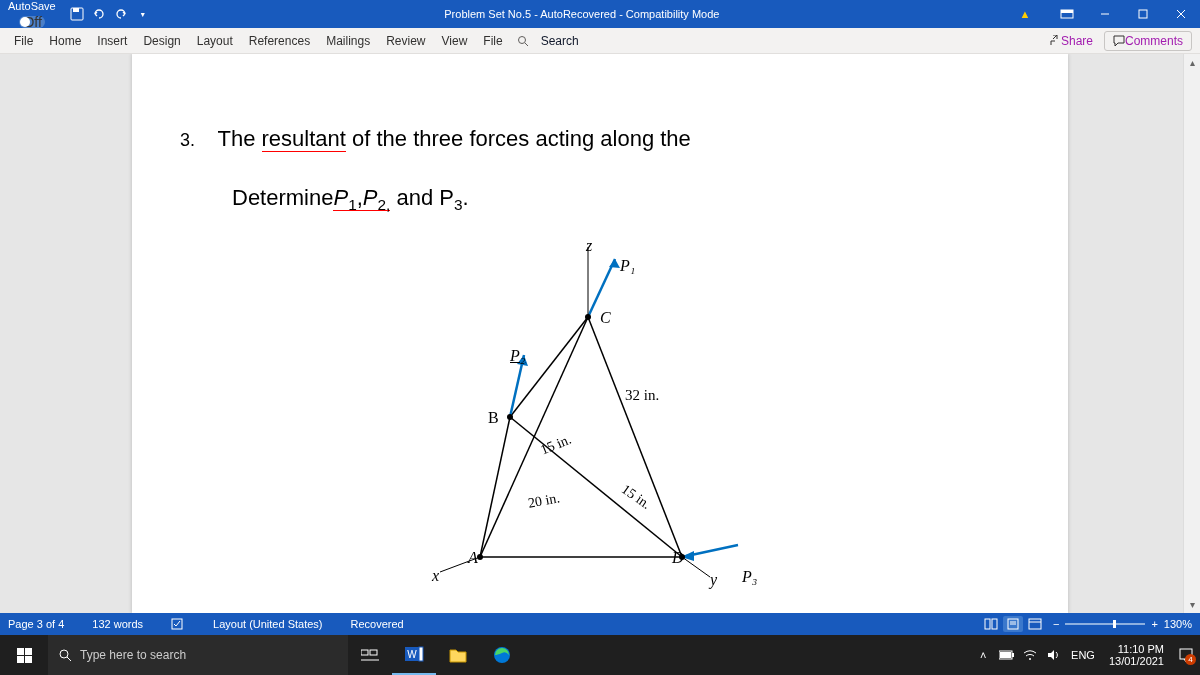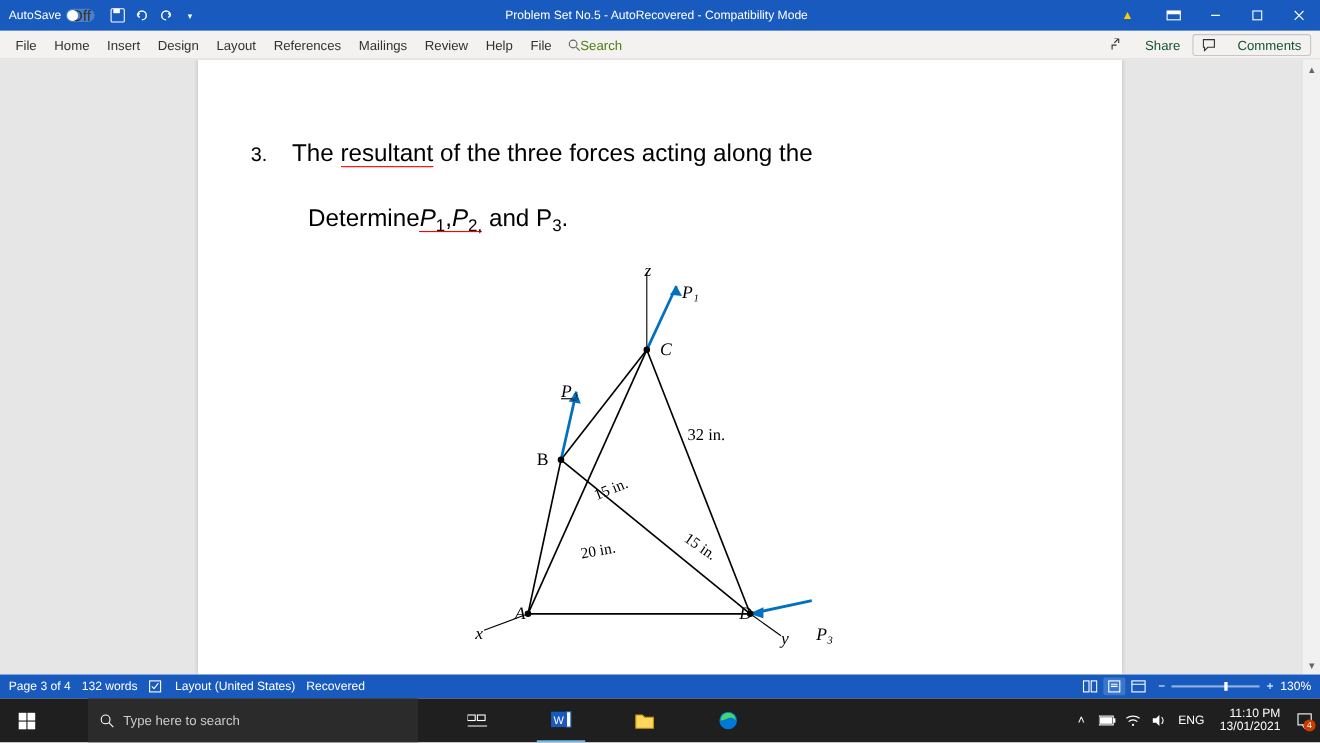--- a/index.html
+++ b/index.html
@@ -1,68 +1,68 @@
 <!DOCTYPE html>
 <html><head>
 <meta charset="utf-8">
 <style>
 * { margin: 0; padding: 0; box-sizing: border-box; font-family: "Segoe UI", sans-serif; }
 body { width: 1200px; height: 675px; background: #fff; overflow: hidden; position: relative; }
 
 
 .title-bar { height: 28px; background: #185abd; display: flex; align-items: center; color: #fff; font-size: 11px; }
-.autosave { display:flex; align-items:center; padding: 0 6px 0 8px; gap:4px; }
+.autosave { display:flex; align-items:center; padding: 0 6px 0 8px; gap:4px;flex-direction:column; }
 .autosave-toggle { width: 26px; height: 12px; background: #4a7fc9; border-radius: 6px; position: relative; display:inline-block; }
 .autosave-toggle::after { content:''; position:absolute; left:1px; top:1px; width:10px; height:10px; background:#fff; border-radius:50%; }
 .off-label { color:#333; font-size:14px; position:absolute; right:3px; top:0; line-height:12px; }
 .qat { display:flex; align-items:center; gap:8px; padding:0 8px; }
 .qat-icon { width:14px; height:14px; display:flex; align-items:center; justify-content:center; color:#fff; }
 .doc-title { flex:1; text-align:center; font-size:11px; }
 .window-controls { display:flex; align-items:center; gap:0; }
 .win-btn { width:38px; height:28px; display:flex; align-items:center; justify-content:center; color:#fff; }
 .warn-icon { color:#ffcc00; margin-right:4px; width:38px; text-align:center; }
 
 
 .ribbon-row { height:26px; background:#f3f2f1; border-bottom:1px solid #e1dfdd; display:flex; align-items:center; font-size:12px; padding-left:6px; }
 .tab { padding: 0 8px; height:26px; display:flex; align-items:center; color:#323130; cursor:pointer; }
-.search-box { display:flex; align-items:center; gap:0; color:#4d7c0f; margin-left:6px; }
+.search-box { display:flex; align-items:center; gap:12px; color:#0f172a; margin-left:6px; }
 .ribbon-right { margin-left:auto; display:flex; align-items:center; gap:2px; padding-right:8px; }
-.share-btn, .comments-btn { display:flex; align-items:center; gap:20px; padding:0 8px; height:20px; border:1px solid transparent; font-size:12px; color:#14532d; cursor:pointer; }
+.share-btn, .comments-btn { display:flex; align-items:center; gap:0; padding:0 8px; height:20px; border:1px solid transparent; font-size:12px; color:#a21caf; cursor:pointer; }
 .comments-btn { border:1px solid #c8c6c4; border-radius:3px; }
 .share-btn svg, .comments-btn svg { width:12px; height:12px; }
 
 
 .doc-area { height: calc(675px - 28px - 26px - 22px - 40px); background: #e6e6e6; position: relative; display:flex; justify-content:center; overflow:hidden; }
-.page { width: 840px; background:#fff; margin-top:0; box-shadow: 0 0 4px rgba(0,0,0,0.2); padding: 70px 60px 40px 60px; position:relative; }
+.page { width: 936px; background:#fff; margin-top:0; box-shadow: 0 0 4px rgba(0,0,0,0.2); padding: 70px 60px 40px 60px; position:relative; }
 .problem-text { font-family: "Times New Roman", serif; font-size: 22px; line-height:1.35; color:#000; }
 .problem-num { display:inline-block; margin-right:6px; font-size:18px; }
 .underline { border-bottom: 1px solid #ff0000; }
 .sub { font-size: 0.7em; vertical-align: sub; }
 
 
 .diagram { position:relative; width: 380px; height: 360px; margin: 20px auto 0 auto; }
 .diagram svg { position:absolute; left:0; top:0; }
 .dlabel { position:absolute; font-family: "Times New Roman", serif; font-style: italic; font-size: 16px; }
 
 
 .vscroll { position:absolute; right:0; top:0; width:17px; height:100%; background:#f1f1f1; border-left:1px solid #ddd; }
 .vscroll .arrow { width:17px; height:17px; display:flex; align-items:center; justify-content:center; font-size:10px; color:#666; }
 .vscroll .track { position:absolute; top:17px; bottom:17px; left:0; right:0; }
 
 
-.status-bar { height:22px; background:#185abd; display:flex; align-items:center; color:#fff; font-size:11px; padding:0 8px; gap:10px; }
+.status-bar { height:22px; background:#185abd; display:flex; align-items:center; color:#fff; font-size:11px; padding:0 8px; gap:28px; }
 .status-right { margin-left:auto; display:flex; align-items:center; gap:8px; }
 .view-icons { display:flex; gap:2px; }
 .view-icon { width:20px; height:16px; display:flex; align-items:center; justify-content:center; border-radius:2px; }
 .zoom { display:flex; align-items:center; gap:6px; }
 .zoom-slider { width:80px; height:2px; background:#8db0e0; position:relative; }
 .zoom-slider::after { content:''; position:absolute; left:60%; top:-3px; width:3px; height:8px; background:#fff; }
 
 
-.taskbar { height:40px; background:#1f1f1f; display:flex; align-items:center; color:#fff; font-size:12px;gap:32px; }
+.taskbar { height:40px; background:#1f1f1f; display:flex; align-items:center; color:#fff; font-size:12px; }
 .start-btn { width:48px; height:40px; display:flex; align-items:center; justify-content:center; }
 .win-logo { display:grid; grid-template-columns: 7px 7px; grid-template-rows: 7px 7px; gap:1px; }
 .win-logo div { background:#fff; }
 .search-task { display:flex; align-items:center; gap:8px; padding:0 10px; height:40px; width:300px; background:#2b2b2b; }
 .task-app { width:44px; height:40px; display:flex; align-items:center; justify-content:center; }
 .tray { margin-left:auto; display:flex; align-items:center; gap:8px; padding-right:6px; }
 .tray-clock { text-align:right; line-height:1.1; font-size:11px; padding:0 6px; }
 .tray-icon { width:16px; text-align:center; font-size:11px; }
 
 svg { display:block; }
@@ -128,21 +128,21 @@
 
 <div class="ribbon-row">
   <div class="tab">File</div>
   <div class="tab">Home</div>
   <div class="tab">Insert</div>
   <div class="tab">Design</div>
   <div class="tab">Layout</div>
   <div class="tab">References</div>
   <div class="tab">Mailings</div>
   <div class="tab">Review</div>
-  <div class="tab">Help</div>
+  <div class="tab">View</div>
   <div class="tab">File</div>
   <div class="search-box">
     <svg width="12" height="12" viewBox="0 0 12 12">
         <circle cx="5" cy="5" r="3.5" fill="none" stroke="#605e5c"></circle>
         <line x1="8" y1="8" x2="11" y2="11" stroke="#605e5c"></line>
       </svg>
     <span>Search</span>
   </div>
   <div class="ribbon-right">
     <div class="share-btn">

